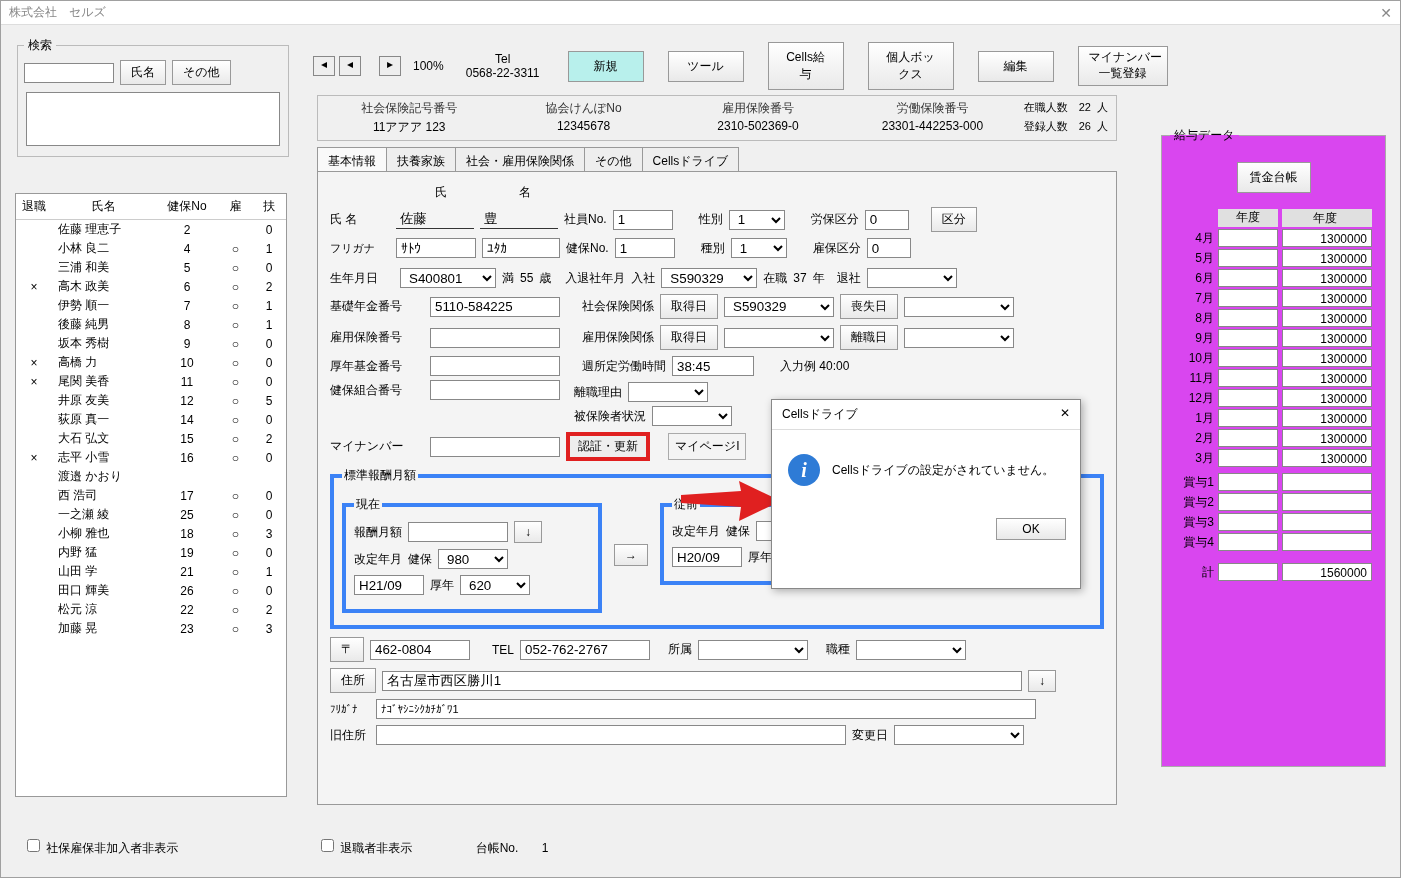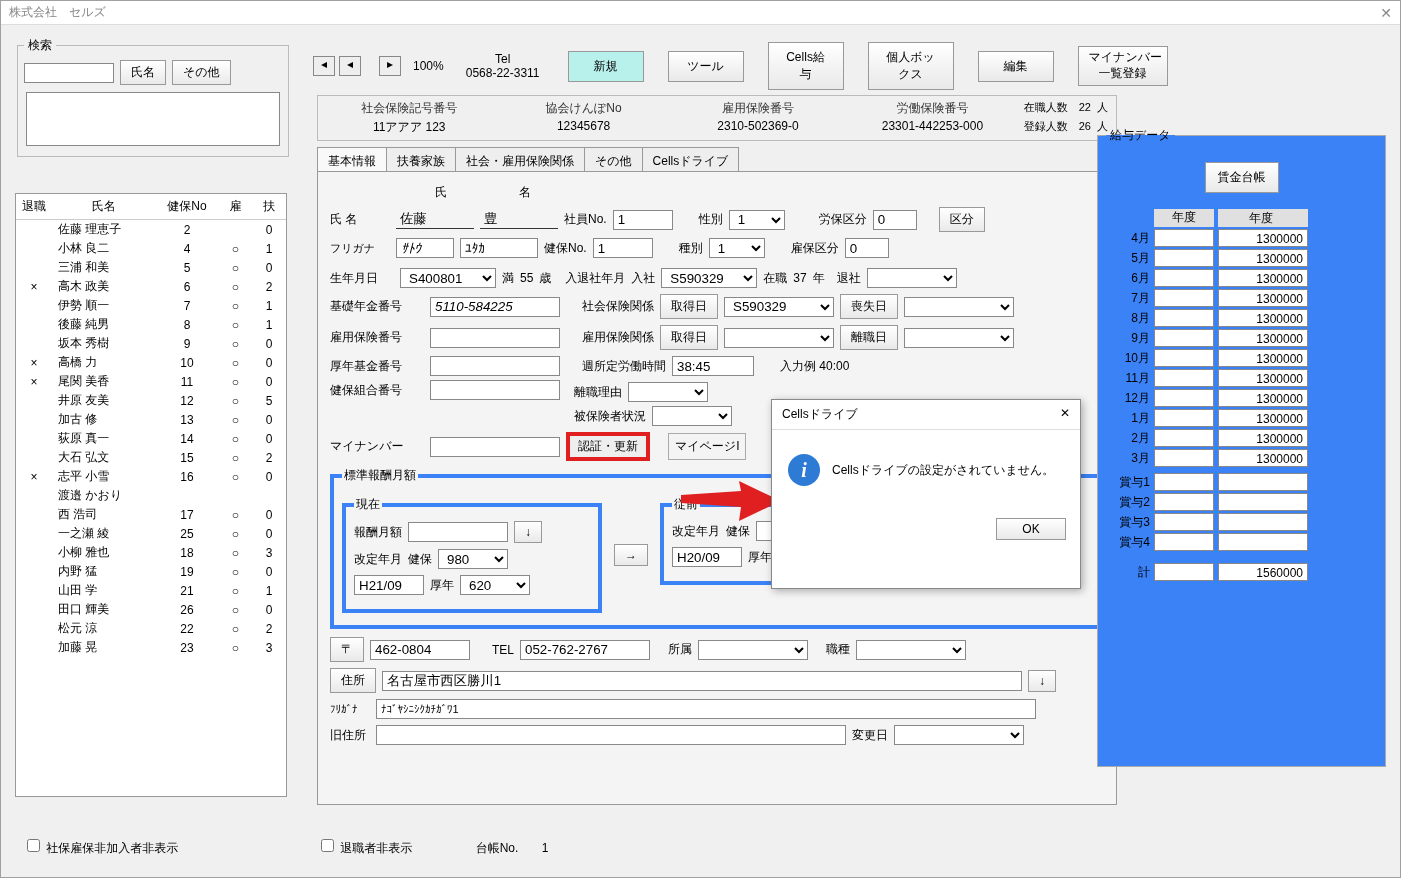--- a/index.html
+++ b/index.html
@@ -136,24 +136,24 @@
   }
   .frow { display:flex; align-items:center; gap:6px; margin-bottom:6px; flex-wrap: nowrap;}
   .frow .lbl { white-space: nowrap; }
   .tin { border: 1px solid #888; background:#fff; height:20px; padding:0 4px; }
   .tin.ul { border:none; border-bottom:1px solid #333; height:18px; background:transparent;}
   select.tin { height: 20px; }
   fieldset.inset { border:4px solid #3b82f6; padding:8px; margin:4px 0;}
   .salary-box {
     position: absolute;
     right: 12px; top: 126px;
-    width: 289px;
+    width: 225px;
     height: 640px;
     border: 1px solid #aaa;
-    background: #3b82f6;
+    background: #d946ef;
     padding: 8px;
   }
   .salary-box legend { padding:0 4px;}
   .sal-row { display:flex; align-items:center; gap:4px; margin:2px 0;}
   .sal-row .mlbl { width: 44px; text-align:right;}
   .sal-row .v1 { width:60px; height:18px; border:1px solid #888; background:#fff;}
   .sal-row .v2 { width:90px; height:18px; border:1px solid #888; background:#fff; text-align:right; padding-right:4px; line-height:18px;}
   .checkbox-row { position:absolute; left:22px; bottom:20px;}
   .checkbox-row2 { position:absolute; left:316px; bottom:20px;}
   .dialog {
@@ -281,27 +281,20 @@
             <td>11</td>
             <td>○</td>
             <td>0</td>
           </tr>
           <tr>
             <td></td>
             <td class="name">井原 友美</td>
             <td>12</td>
             <td>○</td>
             <td>5</td>
-          </tr>
-          <tr>
-            <td></td>
-            <td class="name">加古 修</td>
-            <td>13</td>
-            <td>○</td>
-            <td>0</td>
           </tr>
           <tr>
             <td></td>
             <td class="name">荻原 真一</td>
             <td>14</td>
             <td>○</td>
             <td>0</td>
           </tr>
           <tr>
             <td></td>
@@ -436,27 +429,27 @@
       <span style="width:78px;text-align:center">名</span>
     </div>
     <div class="frow">
       <span class="lbl" style="width:60px">氏 名</span>
       <input class="tin ul" style="width: 78px;" value="佐藤">
       <input class="tin ul" style="width: 78px;" value="豊">
       <span class="lbl">社員No.</span>
       <input class="tin" style="width: 60px;" value="1">
       <span class="lbl" style="margin-left:20px">性別</span>
       <select class="tin" style="width:56px"><option>1</option></select>
-      <span class="lbl" style="margin-left:28px">労保区分</span>
+      <span class="lbl" style="margin-left:20px">労保区分</span>
       <input class="tin" style="width: 44px;" value="0">
       <span class="btn" style="margin-left:16px">区分</span>
     </div>
     <div class="frow">
       <span class="lbl" style="width:60px;font-size:11px">フリガナ</span>
-      <input class="tin" style="width: 58px; font-style: italic;" value="ｻﾄｳ">
+      <input class="tin" style="width: 80px;" value="ｻﾄｳ">
       <input class="tin" style="width: 78px;" value="ﾕﾀｶ">
       <span class="lbl">健保No.</span>
       <input class="tin" style="width: 60px;" value="1">
       <span class="lbl" style="margin-left:20px">種別</span>
       <select class="tin" style="width:56px"><option>1</option></select>
       <span class="lbl" style="margin-left:20px">雇保区分</span>
       <input class="tin" style="width: 44px;" value="0">
     </div>
 
     <div class="frow" style="margin-top:10px">
@@ -470,21 +463,21 @@
       <select class="tin" style="width:96px"><option>S590329</option></select>
       <span>在職</span>
       <span>37</span>
       <span>年</span>
       <span style="margin-left:6px">退社</span>
       <select class="tin" style="width:90px"><option></option></select>
     </div>
 
     <div class="frow">
       <span class="lbl" style="width:94px">基礎年金番号</span>
-      <input class="tin" style="width: 130px; font-style: italic;" value="5110-584225">
+      <input class="tin" style="width: 130px;" value="5110-584225">
       <span class="lbl" style="margin-left:16px">社会保険関係</span>
       <span class="btn">取得日</span>
       <select class="tin" style="width:110px"><option>S590329</option></select>
       <span class="btn">喪失日</span>
       <select class="tin" style="width:110px"><option></option></select>
     </div>
 
     <div class="frow">
       <span class="lbl" style="width:94px">雇用保険番号</span>
       <input class="tin" style="width: 130px;">

